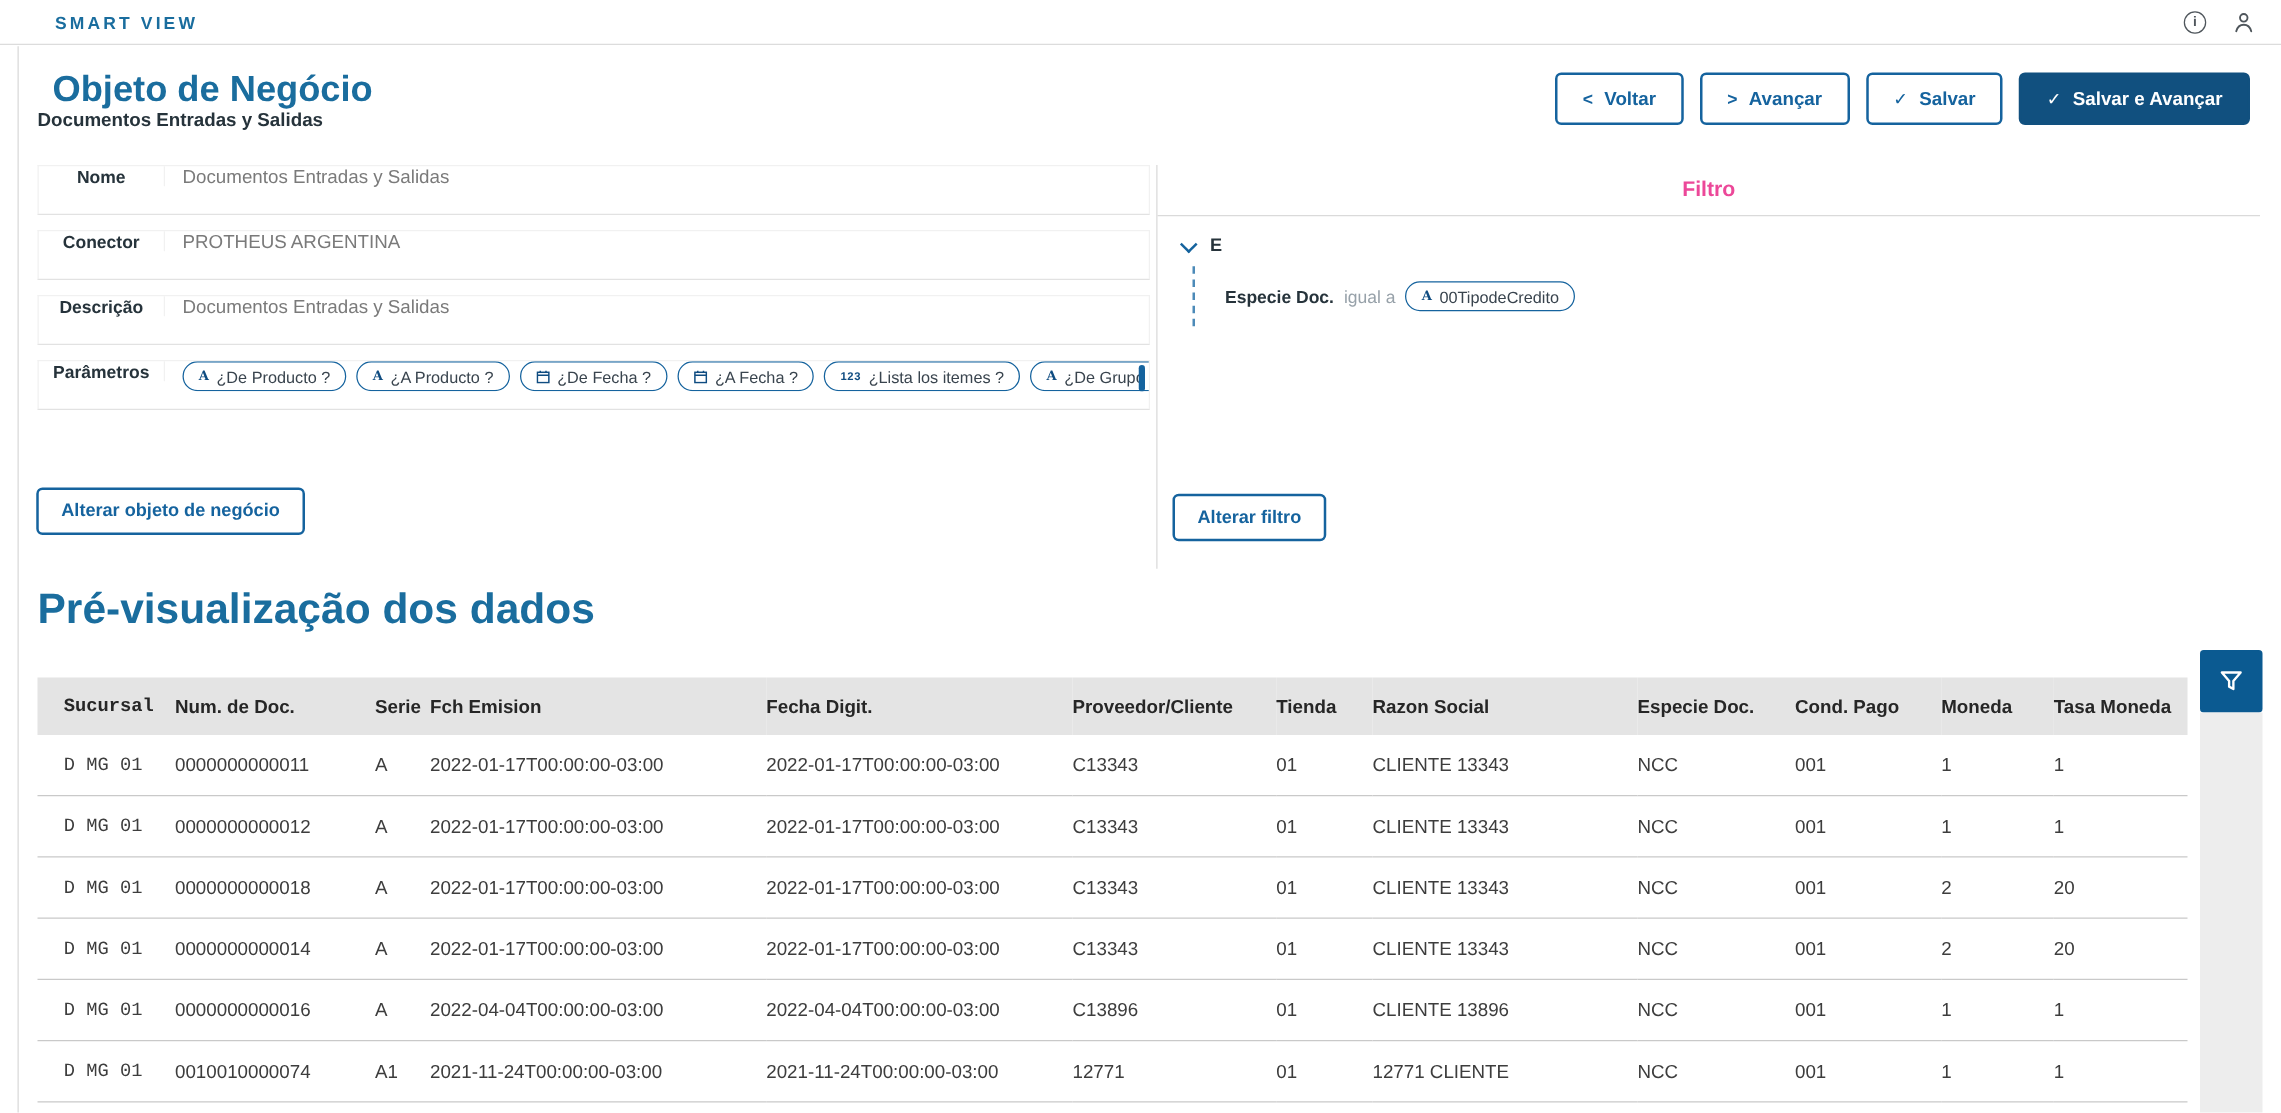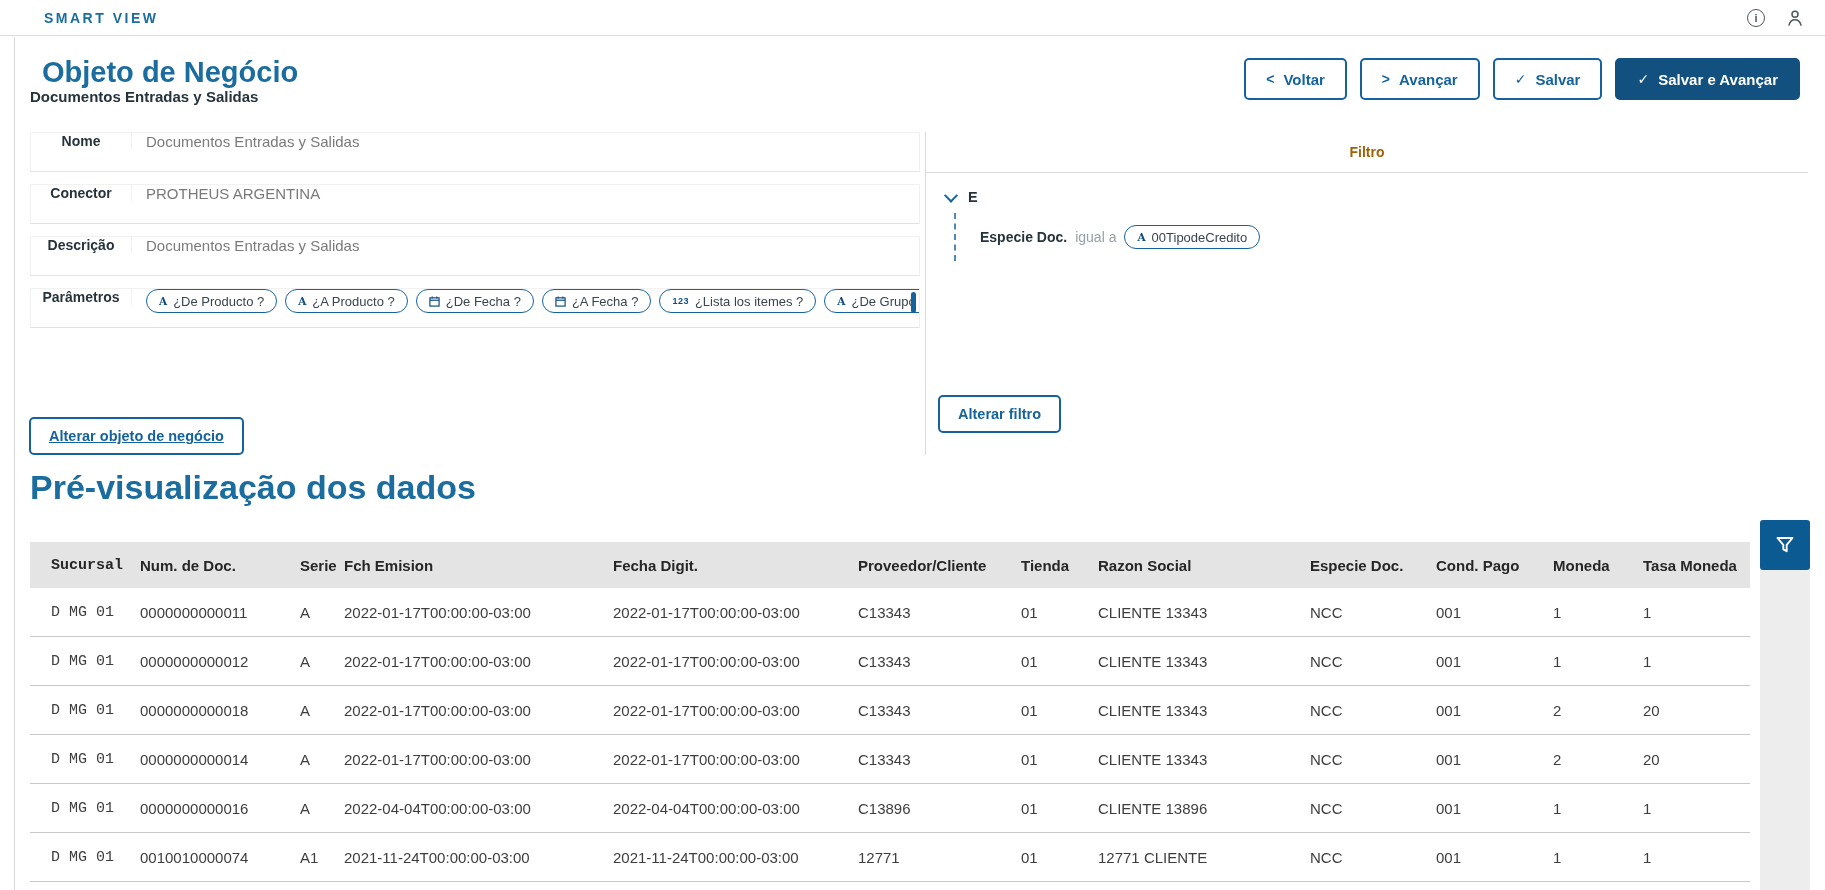--- a/index.html
+++ b/index.html
@@ -56,31 +56,31 @@
     font-size:13px;color:#39444e;white-space:nowrap;box-sizing:border-box;
   }
   .chip-ic{font-family:"DejaVu Serif","Liberation Serif",serif;font-size:10.5px;font-weight:700;color:#0f4c81;line-height:1;}
   .chip-ic-num{font-size:9px;font-weight:700;color:#0f4c81;letter-spacing:.5px;line-height:1;}
   .vthumb{position:absolute;right:3px;top:3px;width:5px;height:21px;border-radius:3px;background:#15639e;cursor:pointer;}
 
   .btn-outline-sm{
     position:absolute;height:38px;padding:0 18px;border:2px solid #15639e;border-radius:5px;background:#fff;
     color:#15639e;font-size:14.5px;font-weight:700;font-family:inherit;cursor:pointer;white-space:nowrap;
   }
-  .alterar-objeto{left:29px;top:417px;text-decoration:underline;}
+  .alterar-objeto{left:29px;top:390px;}
   .alterar-filtro{left:938px;top:395px;}
 
   
   .filter-panel{
     position:absolute;left:925px;top:132px;width:883px;height:323px;
     border-left:1px solid #dadada;box-sizing:border-box;background:#fff;
   }
   .fp-header{
     height:40px;border-bottom:1px solid #dadada;display:flex;align-items:center;justify-content:center;
-    font-size:14px;font-weight:700;color:#a16207;
+    font-size:17px;font-weight:700;color:#ec4899;
   }
   .fp-body{position:relative;padding:16px 0 0 20px;}
   .fnode{display:flex;align-items:center;gap:12px;}
   .chev{
     width:8px;height:8px;border-right:2px solid #15639e;border-bottom:2px solid #15639e;
     transform:rotate(45deg) translate(-1px,-1px);cursor:pointer;flex:none;
   }
   .fnode-label{font-size:14.5px;font-weight:700;color:#26333b;}
   .fbranch{margin-left:8px;margin-top:8px;border-left:2px dashed #4c8ab8;padding:12px 0 12px 24px;}
   .fcond{display:flex;align-items:center;gap:8px;}

